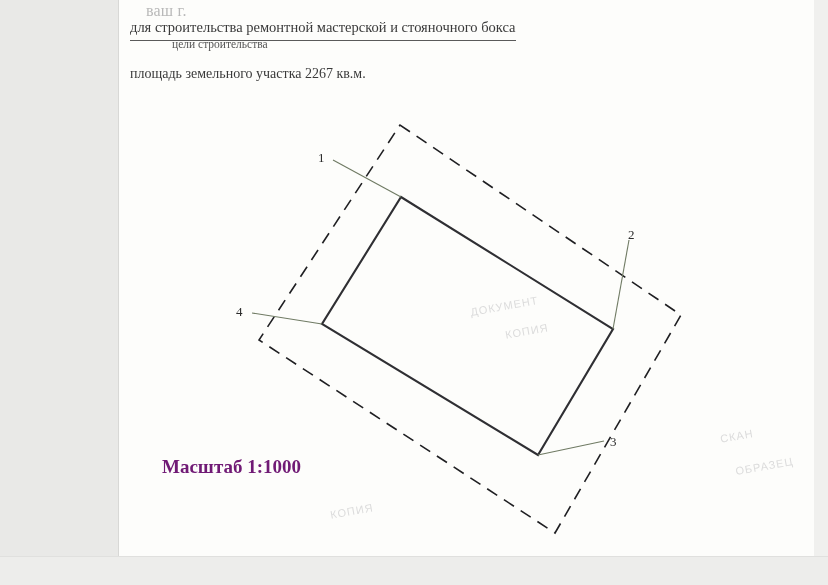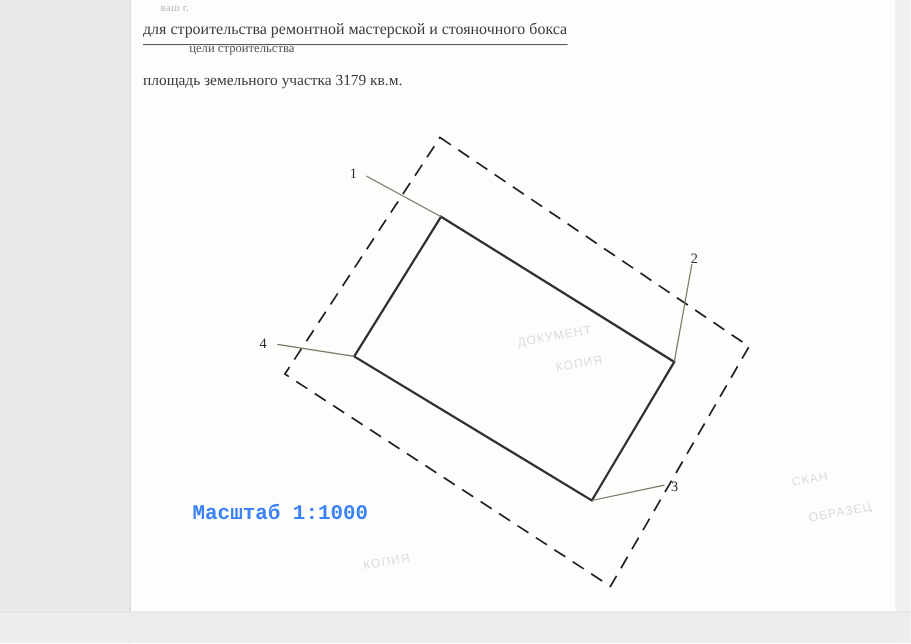--- a/index.html
+++ b/index.html
@@ -48,21 +48,21 @@
     bottom: 0;
     width: 828px;
     height: 28px;
     background: #ededeb;
     border-top: 1px solid #e0e0de;
   }
 
   .text-faint {
     position: absolute;
     color: #b9b9b9;
-    font-size: 10px;
+    font-size: 16px;
     letter-spacing: .2px;
   }
 
   .line-title {
     position: absolute;
     left: 130px;
     top: 19px;
     font-size: 14.5px;
     color: #3a3a3a;
     border-bottom: 1px solid #5a5a5a;
@@ -80,27 +80,26 @@
   .line-area {
     position: absolute;
     left: 130px;
     top: 66px;
     font-size: 14px;
     color: #3a3a3a;
     white-space: nowrap;
   }
   .scale-label {
     position: absolute;
-    left: 175px;
+    left: 162px;
     top: 456px;
     font-size: 19px;
     font-weight: bold;
-    color: #3b82f6;
+    color: #701a75;
     white-space: nowrap;
-    font-family: Liberation Mono, monospace;
   }
 
   svg.plan {
     position: absolute;
     left: 0;
     top: 0;
     width: 828px;
     height: 585px;
   }
   .vtx-num {
@@ -124,21 +123,21 @@
 <div id="page">
   <div class="sheet"></div>
   <div class="edge-left"></div>
   <div class="edge-right"></div>
   <div class="edge-bottom"></div>
 
   <div class="text-faint" style="left:146px; top:2px;">ваш г.</div>
 
   <div class="line-title">для строительства ремонтной мастерской и стояночного бокса</div>
   <div class="line-sub">цели строительства</div>
-  <div class="line-area">площадь земельного участка 3179 кв.м.</div>
+  <div class="line-area">площадь земельного участка 2267 кв.м.</div>
 
   <svg class="plan" viewBox="0 0 828 585">
 
     <polygon points="400,125 681,315 555,533 259,340" fill="none" stroke="#1f1f22" stroke-width="1.6" stroke-dasharray="12,8" stroke-linejoin="miter"></polygon>
 
     <polygon points="401,197 613,329 538,455 322,324" fill="none" stroke="#2f2f33" stroke-width="2.1" stroke-linejoin="miter"></polygon>
 
     <line x1="333" y1="160" x2="401" y2="197" stroke="#6f7a63" stroke-width="1.1"></line>
     <line x1="629" y1="240" x2="613" y2="329" stroke="#6f7a63" stroke-width="1.1"></line>
     <line x1="604" y1="441" x2="538" y2="455" stroke="#6f7a63" stroke-width="1.1"></line>

